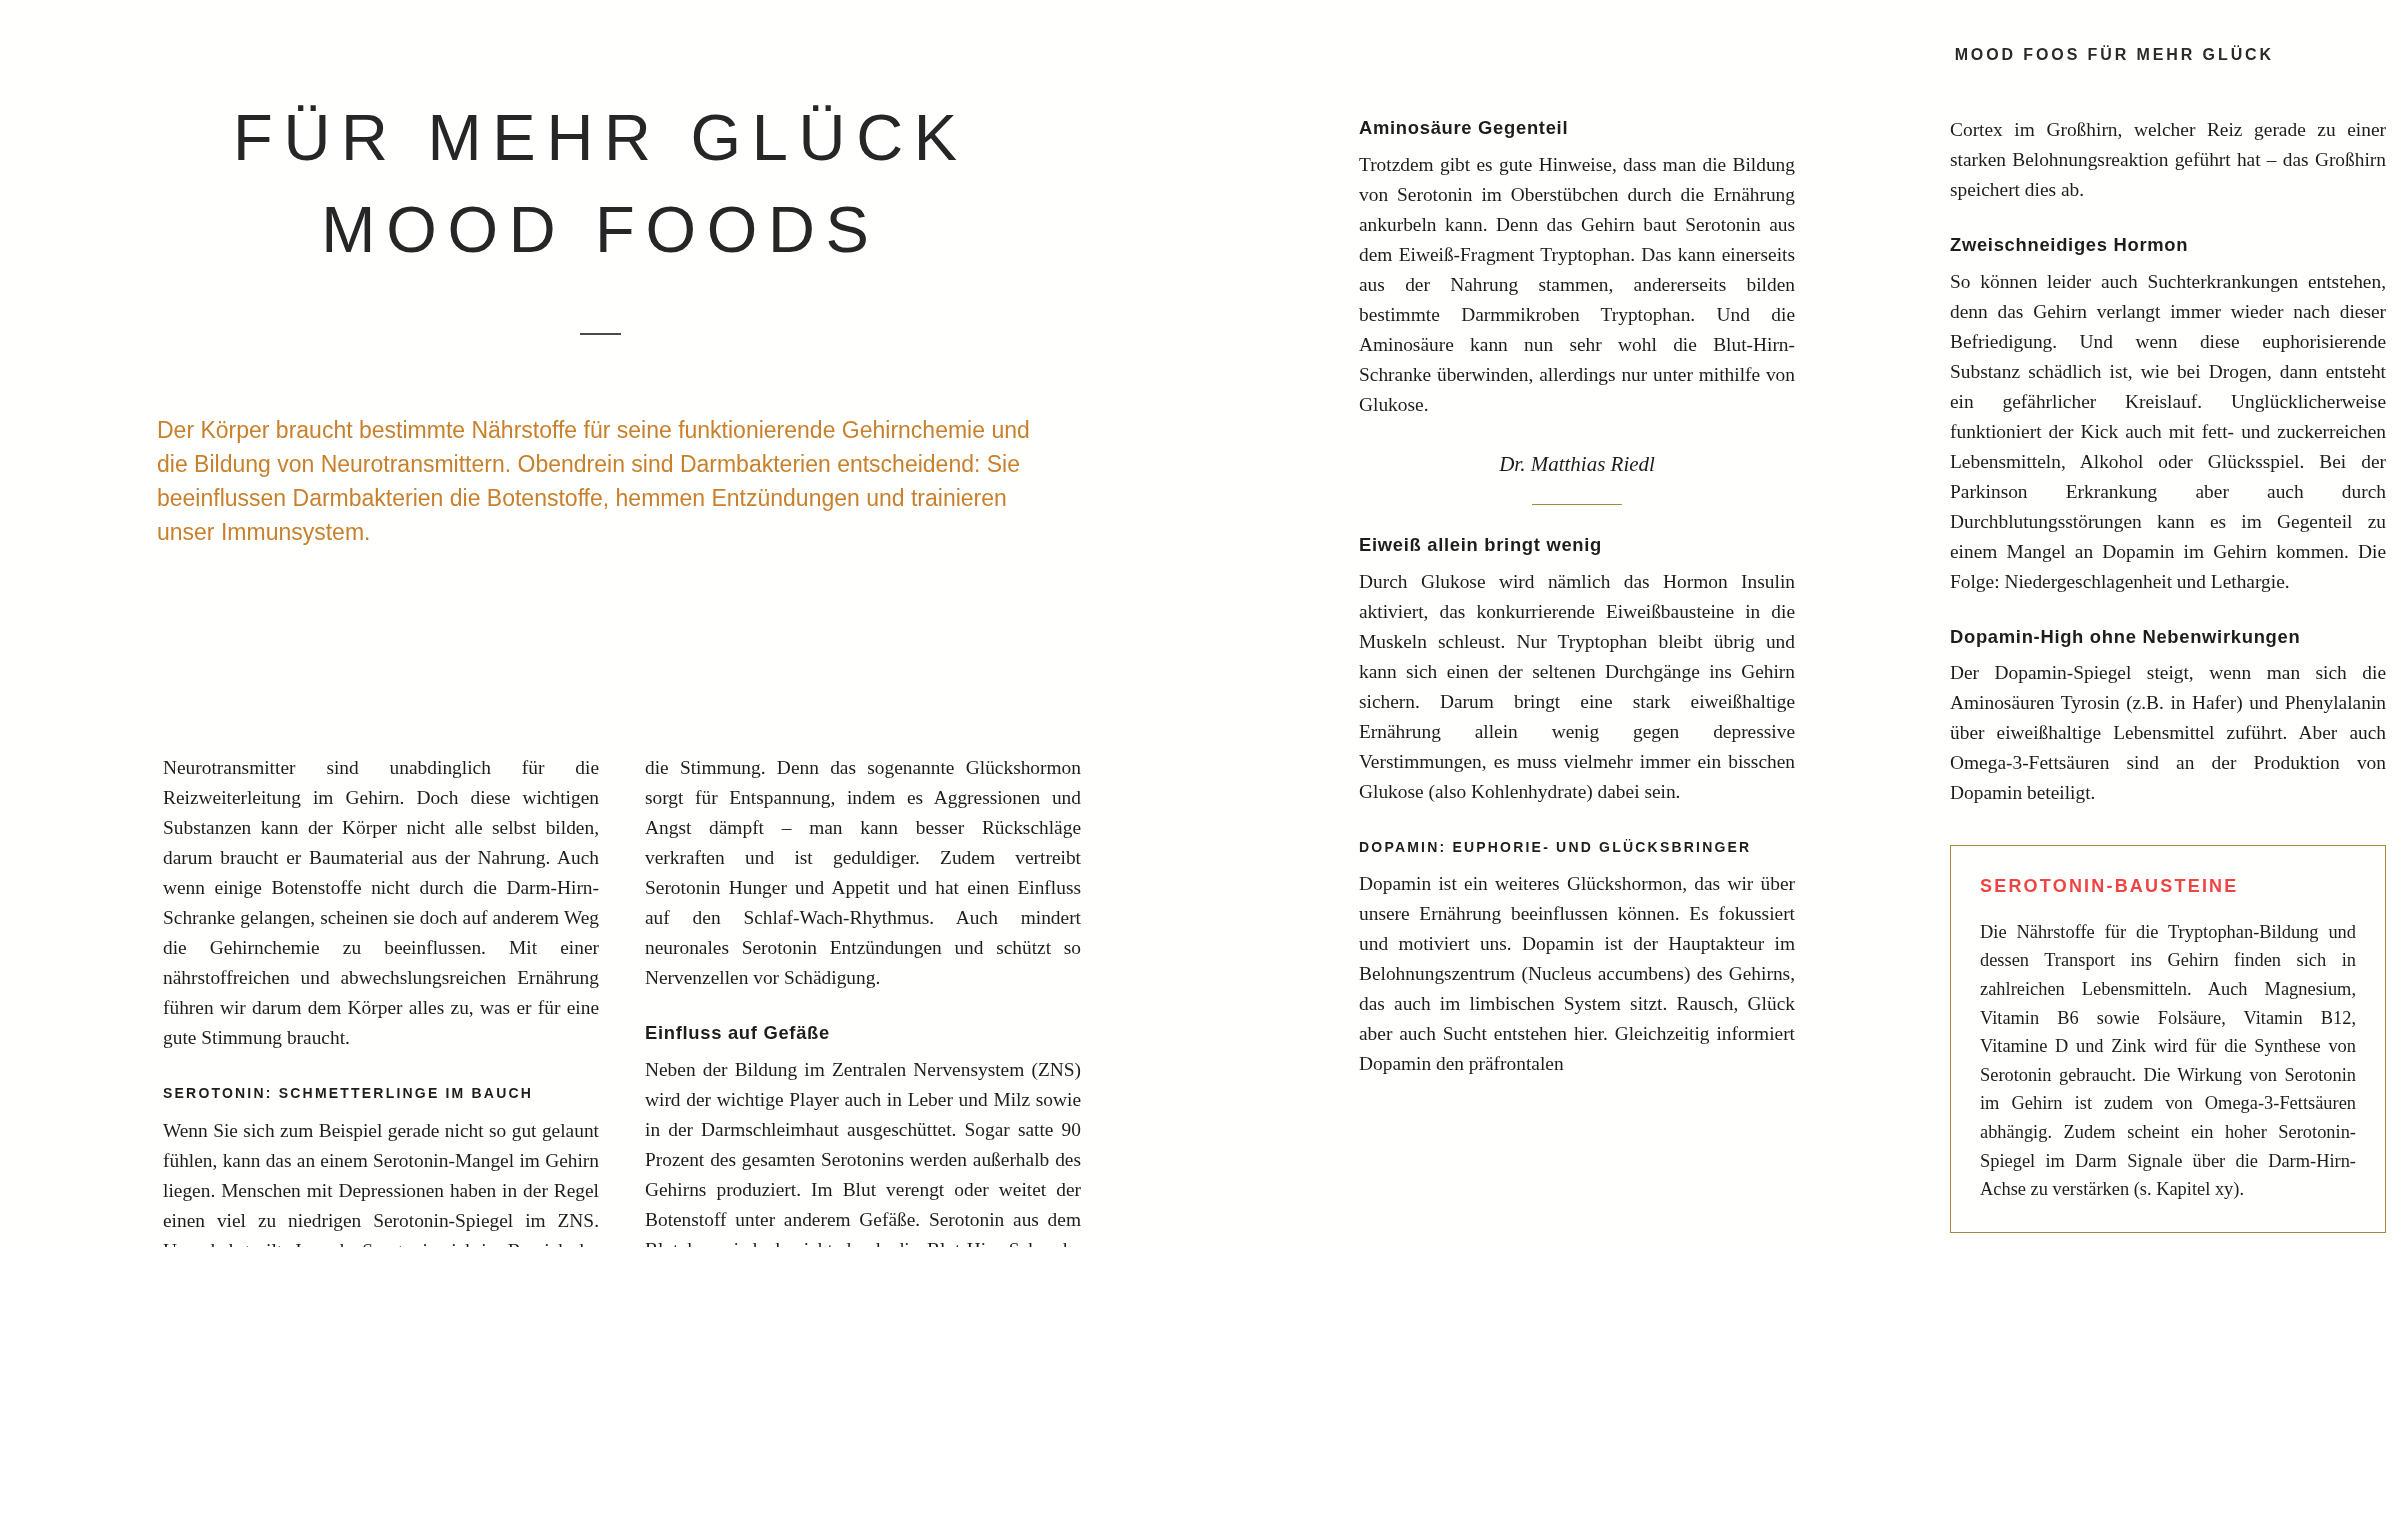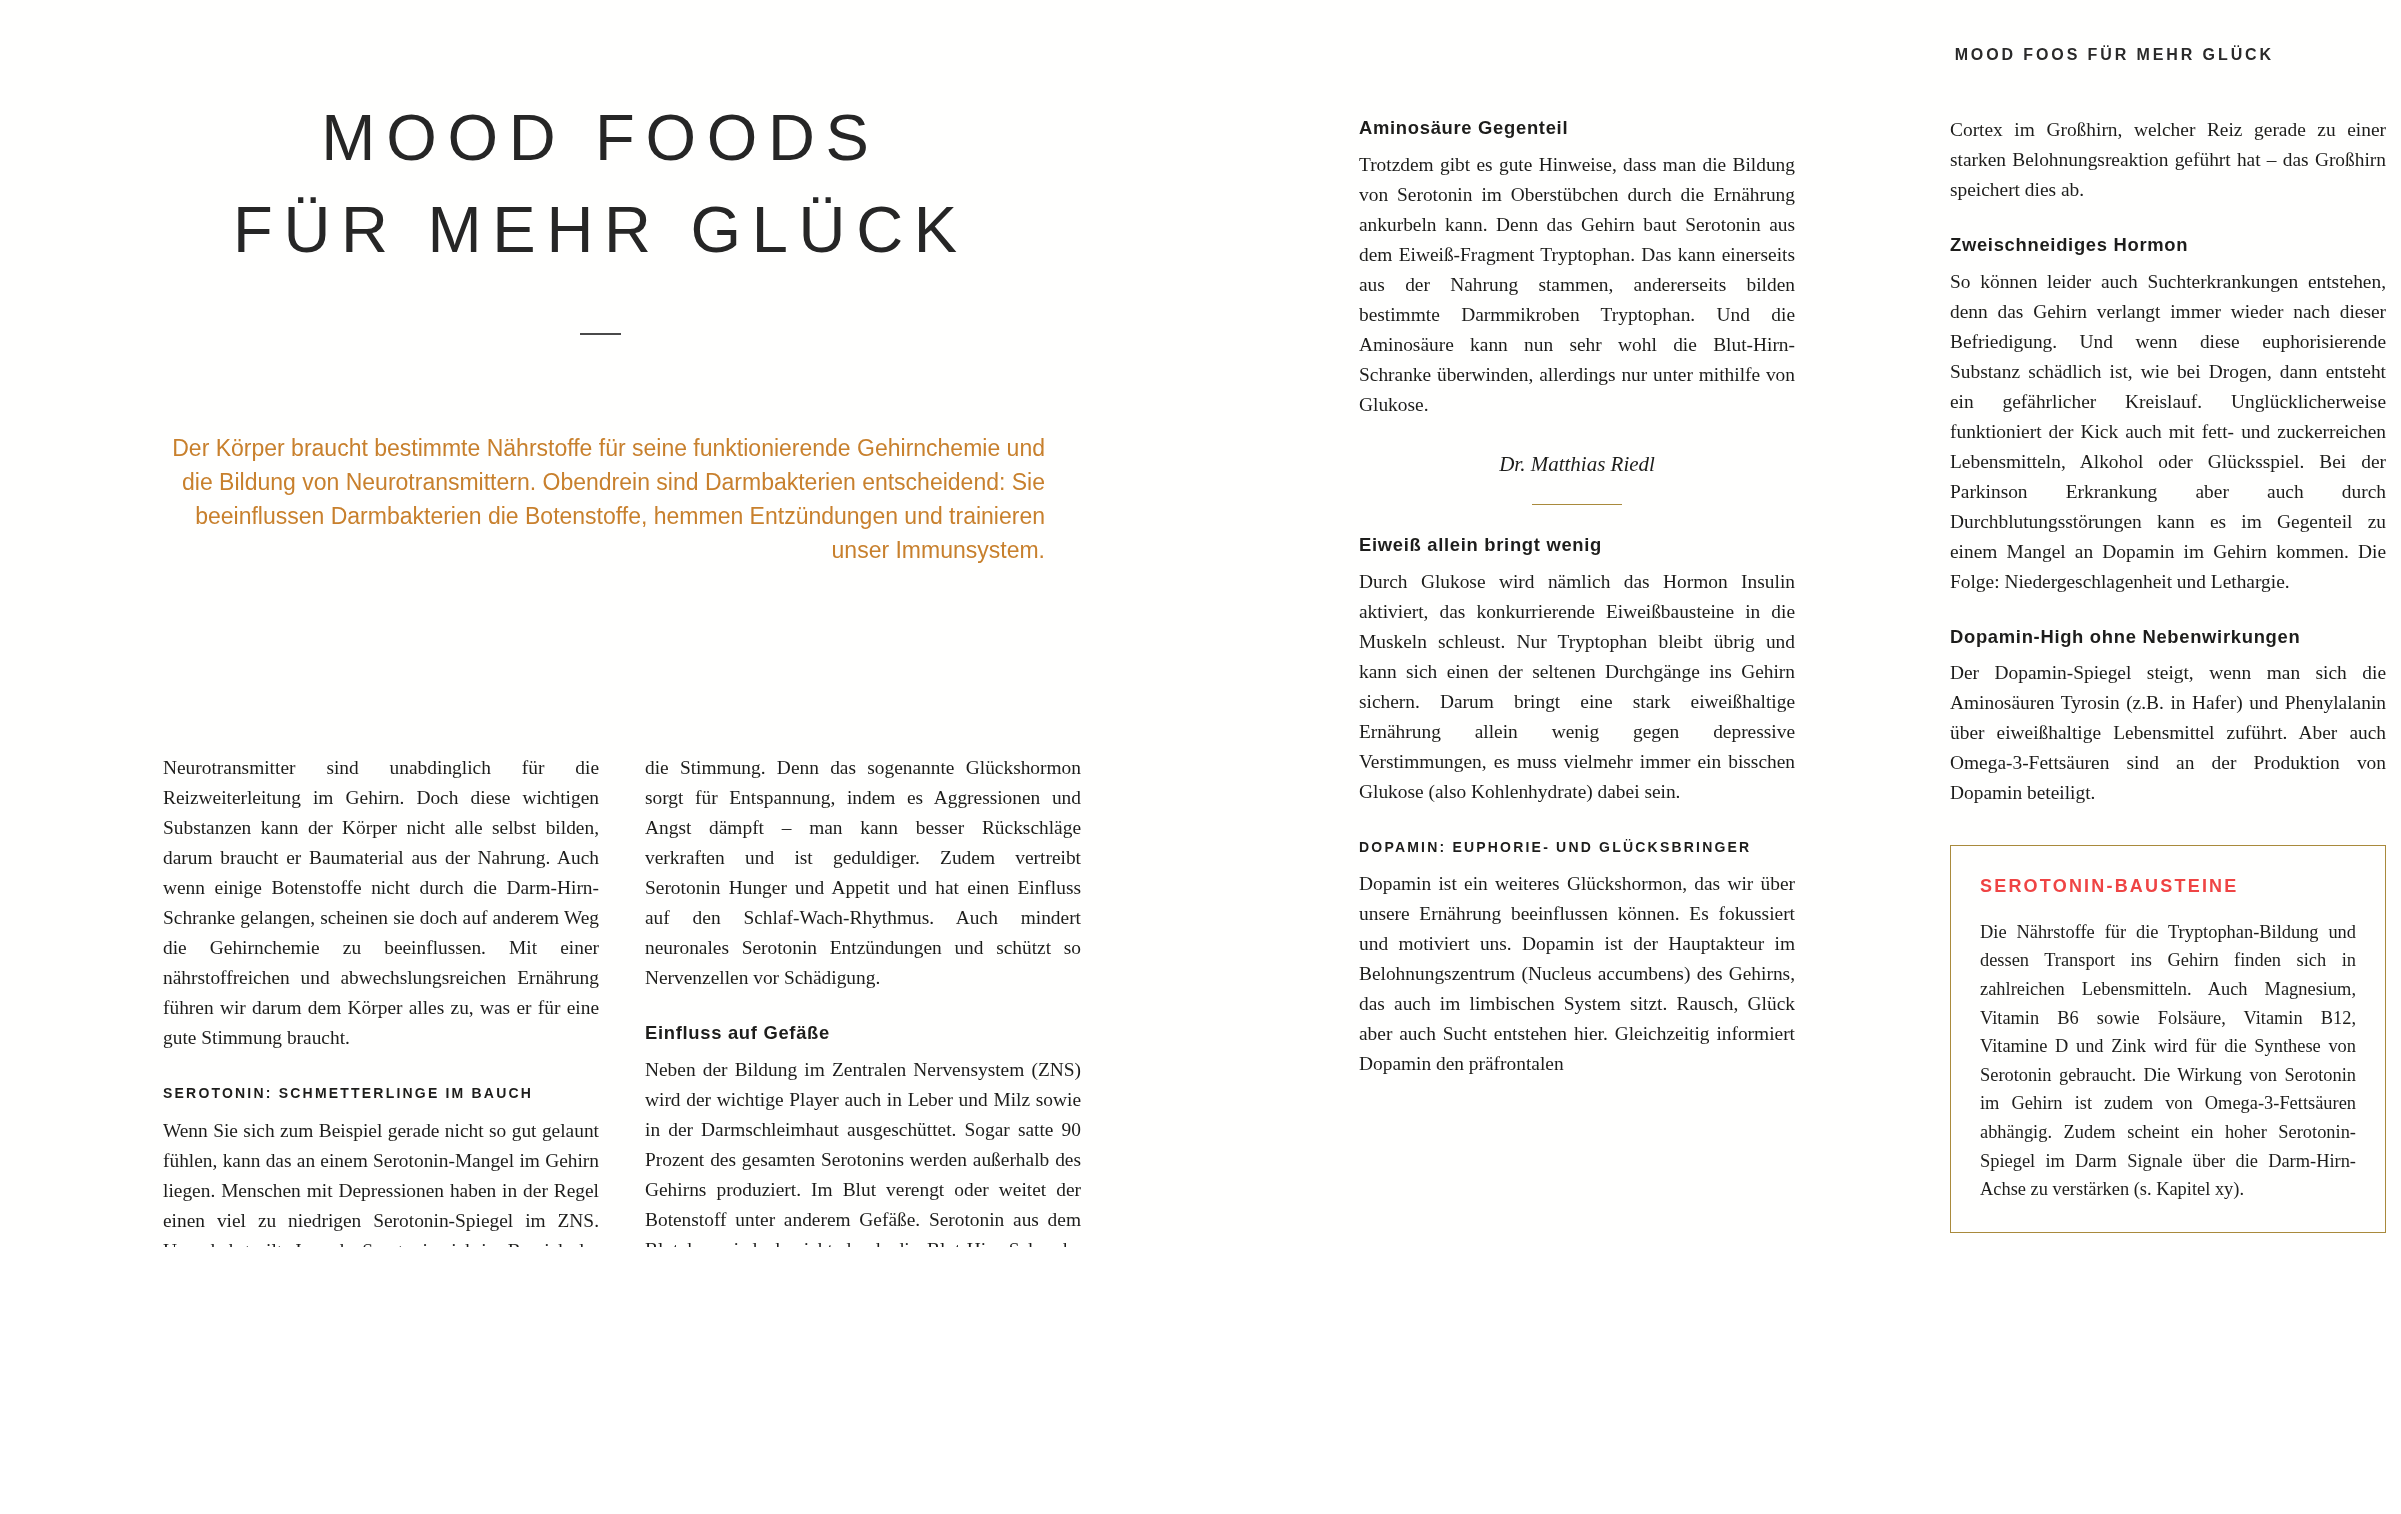--- a/index.html
+++ b/index.html
@@ -52,23 +52,23 @@
   .title-divider{
     width:41px;
     height:1.9px;
     background:#4a4a4a;
     margin:57px auto 0;
   }
 
   .intro{
     position:absolute;
     left:157px;
-    top:431px;
+    top:413px;
     width:888px;
-    text-align:right;
+    text-align:left;
     font-family:"Liberation Sans", sans-serif;
     font-size:23px;
     line-height:34px;
     color:var(--intro-color);
   }
 
   
   .col{
     position:absolute;
     width:436px;
@@ -166,22 +166,22 @@
   .page-num-right{ right:87px; }
 </style>
 </head>
 <body>
 
 <div class="spread">
 
   <div class="running-header">MOOD FOOS FÜR MEHR GLÜCK</div>
 
   <div class="title-block">
+    <h1 class="title-line">FÜR MEHR GLÜCK</h1>
     <h1 class="title-line">MOOD FOODS</h1>
-    <h1 class="title-line">FÜR MEHR GLÜCK</h1>
     <div class="title-divider"></div>
   </div>
 
   <div class="intro">Der Körper braucht bestimmte Nährstoffe für seine funktionierende Gehirnchemie und die Bildung von Neurotransmittern. Obendrein sind Darmbakterien entscheidend: Sie beeinflussen Darmbakterien die Botenstoffe, hemmen Entzündungen und trainieren unser Immunsystem.</div>
 
   <div class="col col-left1">
       <p class="para">Neurotransmitter sind unabdinglich für die Reizweiterleitung im Gehirn. Doch diese wichtigen Substanzen kann der Körper nicht alle selbst bilden, darum braucht er Baumaterial aus der Nahrung. Auch wenn einige Botenstoffe nicht durch die Darm-Hirn-Schranke gelangen, scheinen sie doch auf anderem Weg die Gehirnchemie zu beeinflussen. Mit einer nährstoffreichen und abwechslungsreichen Ernährung führen wir darum dem Körper alles zu, was er für eine gute Stimmung braucht.</p>
       <h3 class="caps-heading">SEROTONIN: SCHMETTERLINGE IM BAUCH</h3>
       <p class="para">Wenn Sie sich zum Beispiel gerade nicht so gut gelaunt fühlen, kann das an einem Serotonin-Mangel im Gehirn liegen. Menschen mit Depressionen haben in der Regel einen viel zu niedrigen Serotonin-Spiegel im ZNS. Umgekehrt gilt: Je mehr Serotonin sich im Bereich der Nerven-Synapsen befindet, desto besser ist</p>
     </div>

